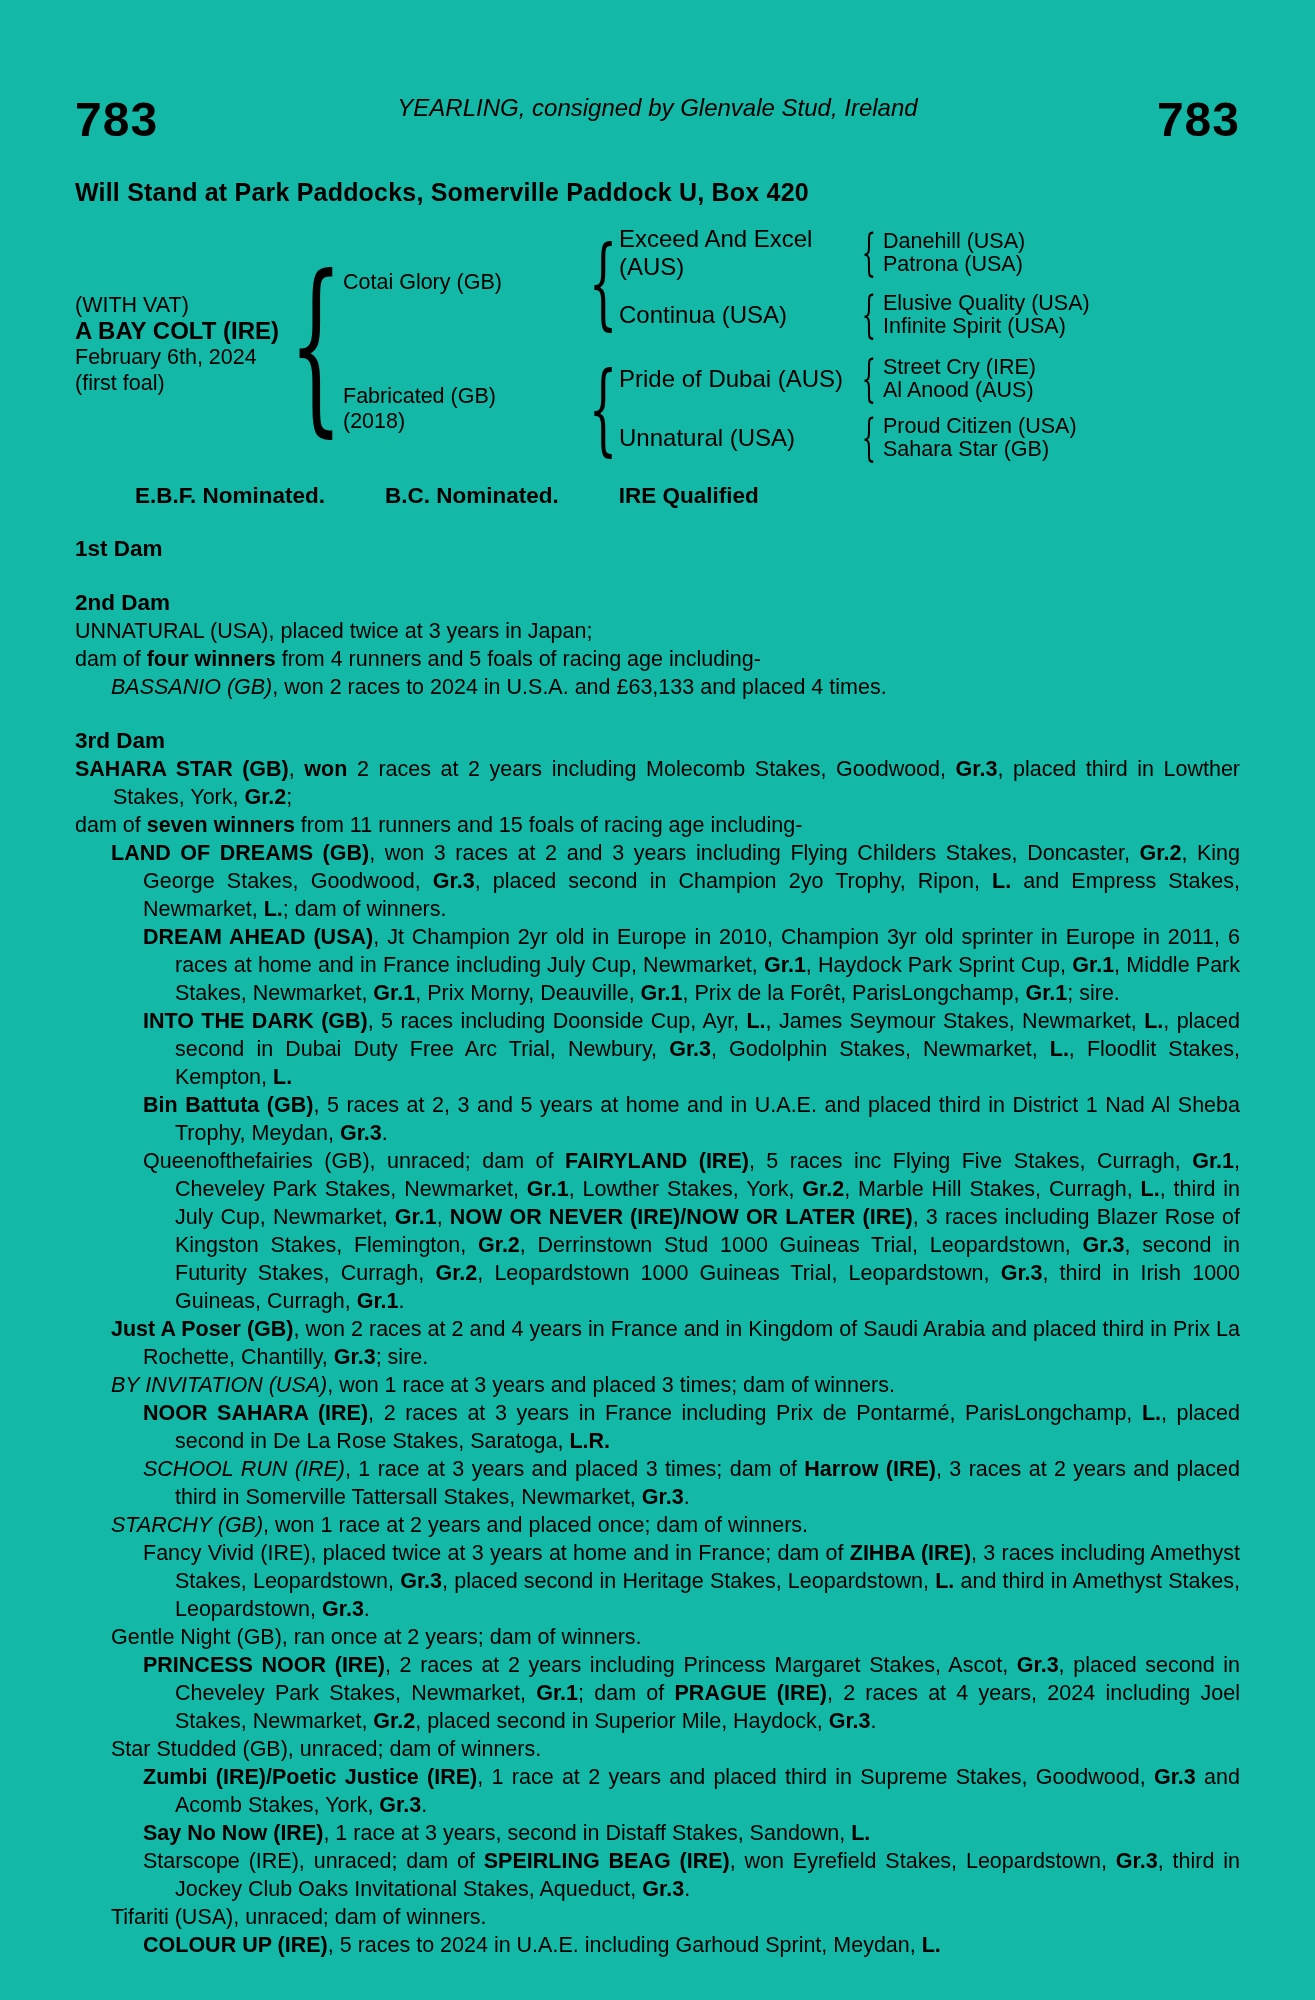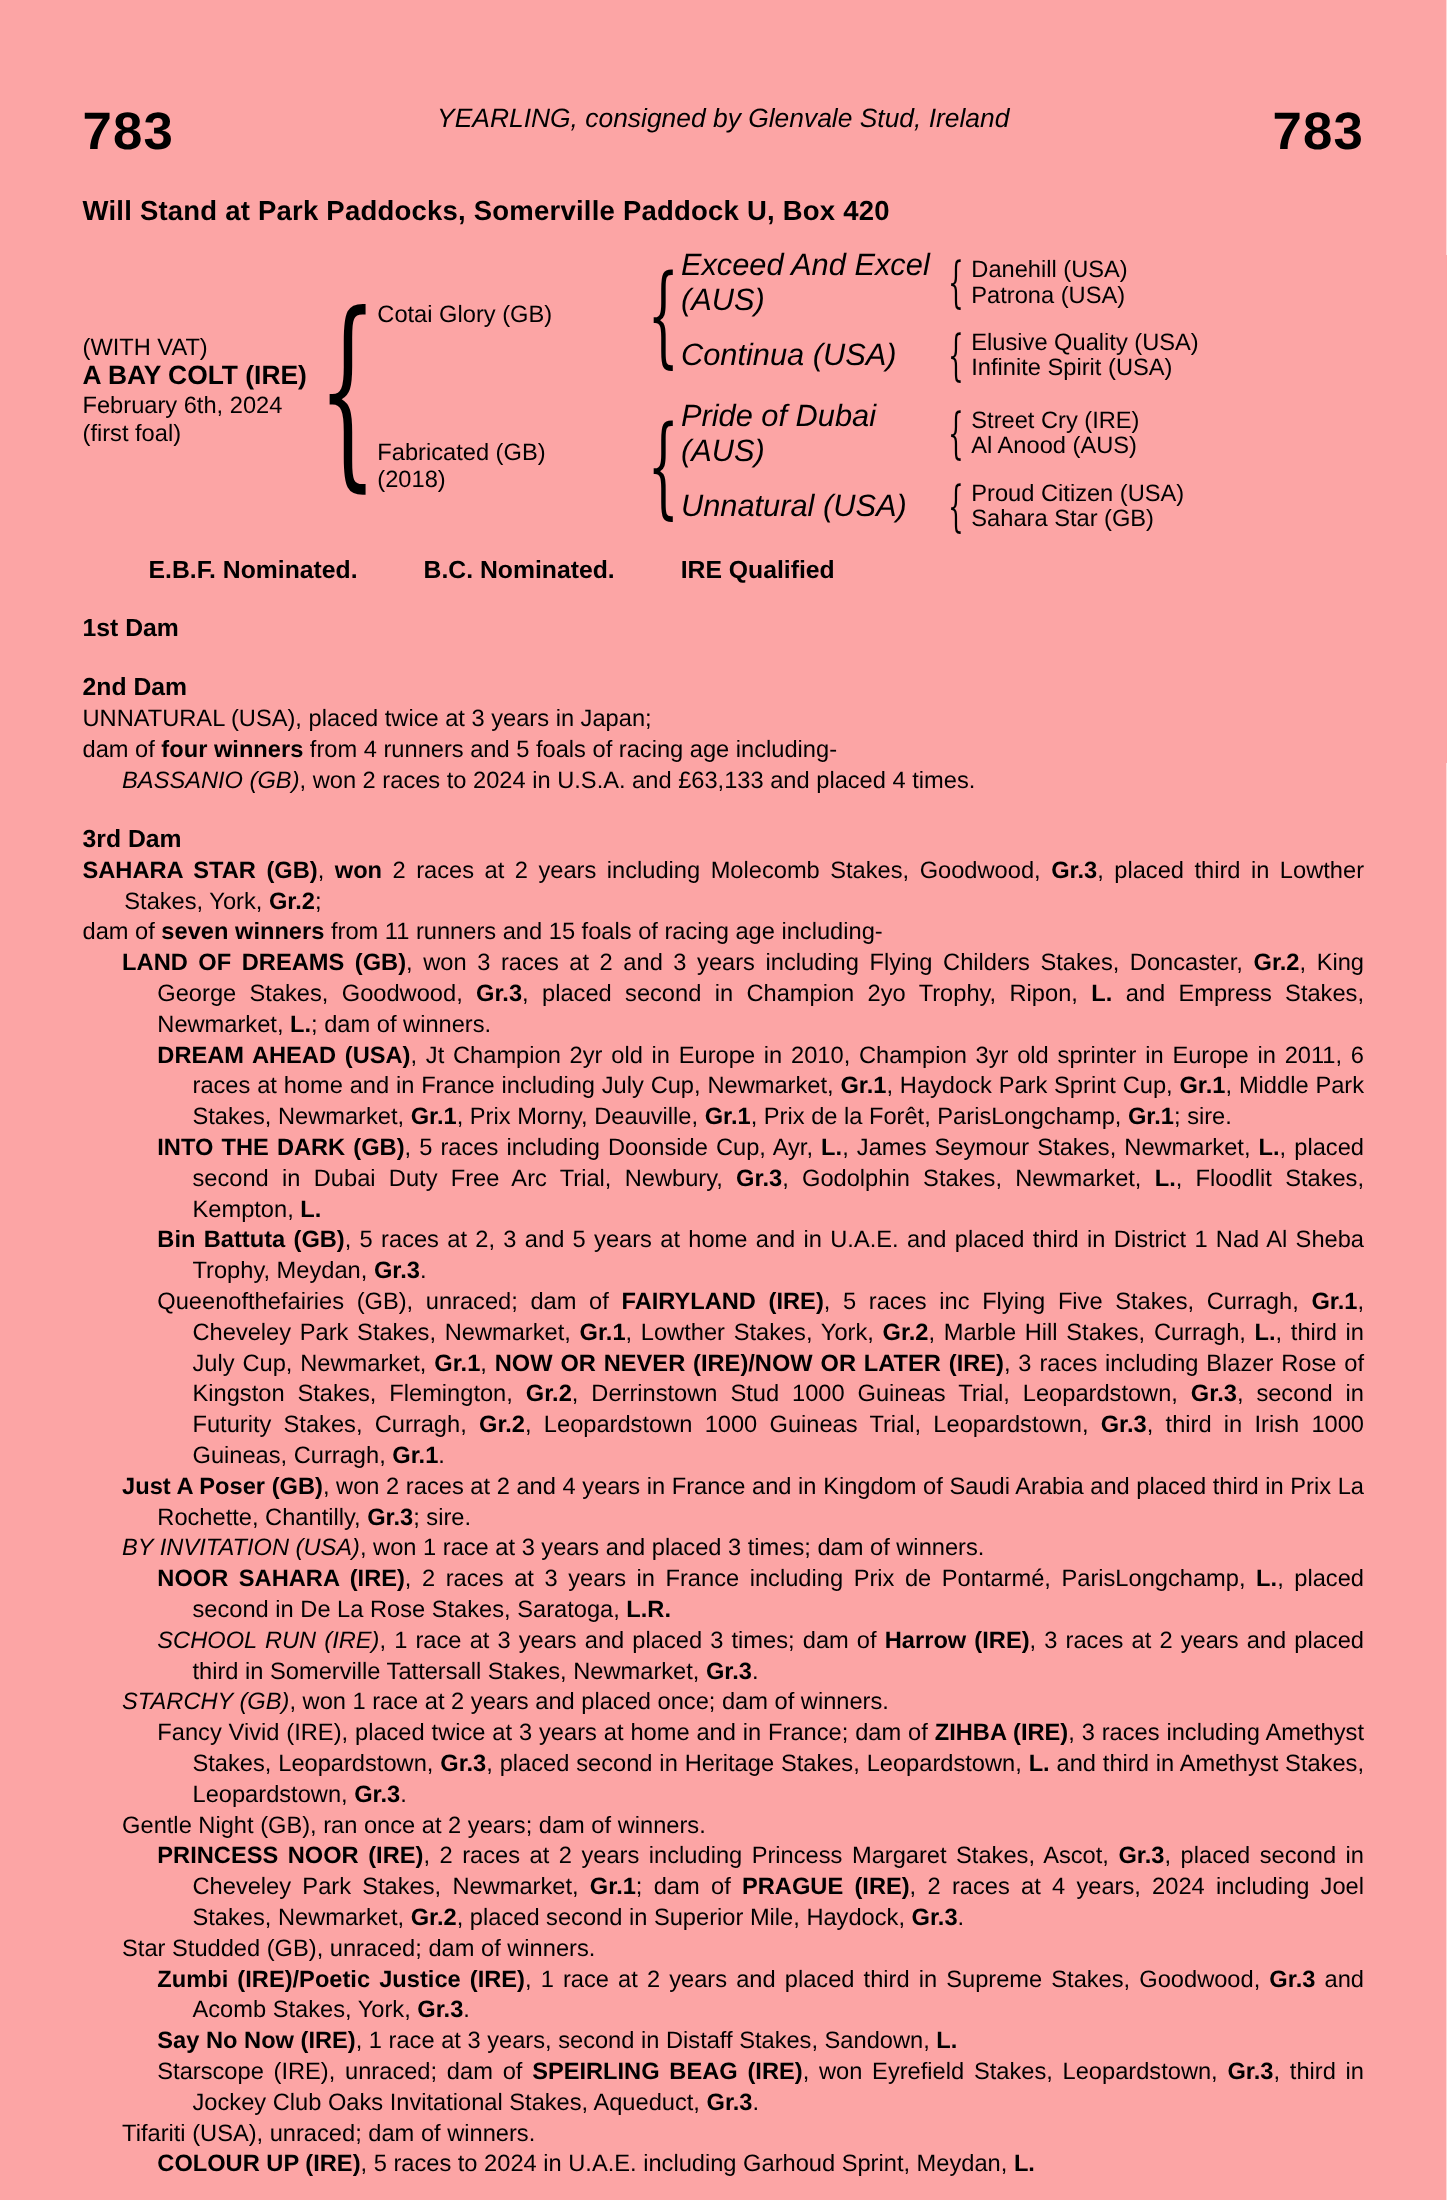--- a/index.html
+++ b/index.html
@@ -1,18 +1,18 @@
 <!DOCTYPE html>
 <html><head>
 <meta charset="utf-8">
 <style>
   html,body{margin:0;padding:0;background:#ffffff;}
   .page{
     width:1315px;height:2000px;position:relative;margin:0 auto;
-    background:#fca5a5;color:#000;
+    background:#14b8a6;color:#000;
     font-family:"Liberation Sans",sans-serif;
     overflow:hidden;
   }
   .content{position:absolute;left:75px;top:0;width:1165px;}
 
   
   .consignor{padding-top:93px;text-align:center;font-style:italic;font-size:24px;line-height:29px;}
   .lot{position:absolute;top:92px;font-size:48px;font-weight:bold;letter-spacing:1px;}
   .lot-left{left:75px;}
   .lot-right{right:75px;}
@@ -28,21 +28,21 @@
     transform:scaleX(0.45);transform-origin:center;flex:none;color:#000;
   }
   .brace-outer{font-size:188px;line-height:188px;height:188px;width:46px;}
   .brace-parent{font-size:100px;line-height:100px;height:100px;width:28px;}
   .brace-gg{font-size:50px;line-height:50px;height:50px;width:24px;}
   .ped-parents{display:flex;flex-direction:column;gap:14px;margin-left:4px;}
   .ped-parent-row{display:flex;align-items:center;}
   .ped-parent-name{width:246px;font-size:21.5px;line-height:25px;flex:none;}
   .ped-gp-col{display:flex;flex-direction:column;gap:9px;margin-left:2px;}
   .ped-gp-row{display:flex;align-items:center;}
-  .ped-gp-name{width:238px;font-size:28px;flex:none;font-style:italic;}
+  .ped-gp-name{width:238px;font-size:24px;flex:none;}
   .ped-gg-col{font-size:21.5px;line-height:23px;margin-left:2px;}
 
   
   .noms{display:flex;margin-top:20px;margin-left:60px;gap:60px;
         font-size:22.5px;font-weight:bold;}
 
   
   .dam-heading{font-size:22.5px;font-weight:bold;margin:26px 0 0 0;line-height:28px;}
   .bp{font-size:21.5px;line-height:28px;margin:0;text-align:justify;}
   .m0{padding-left:38px;text-indent:-38px;}

